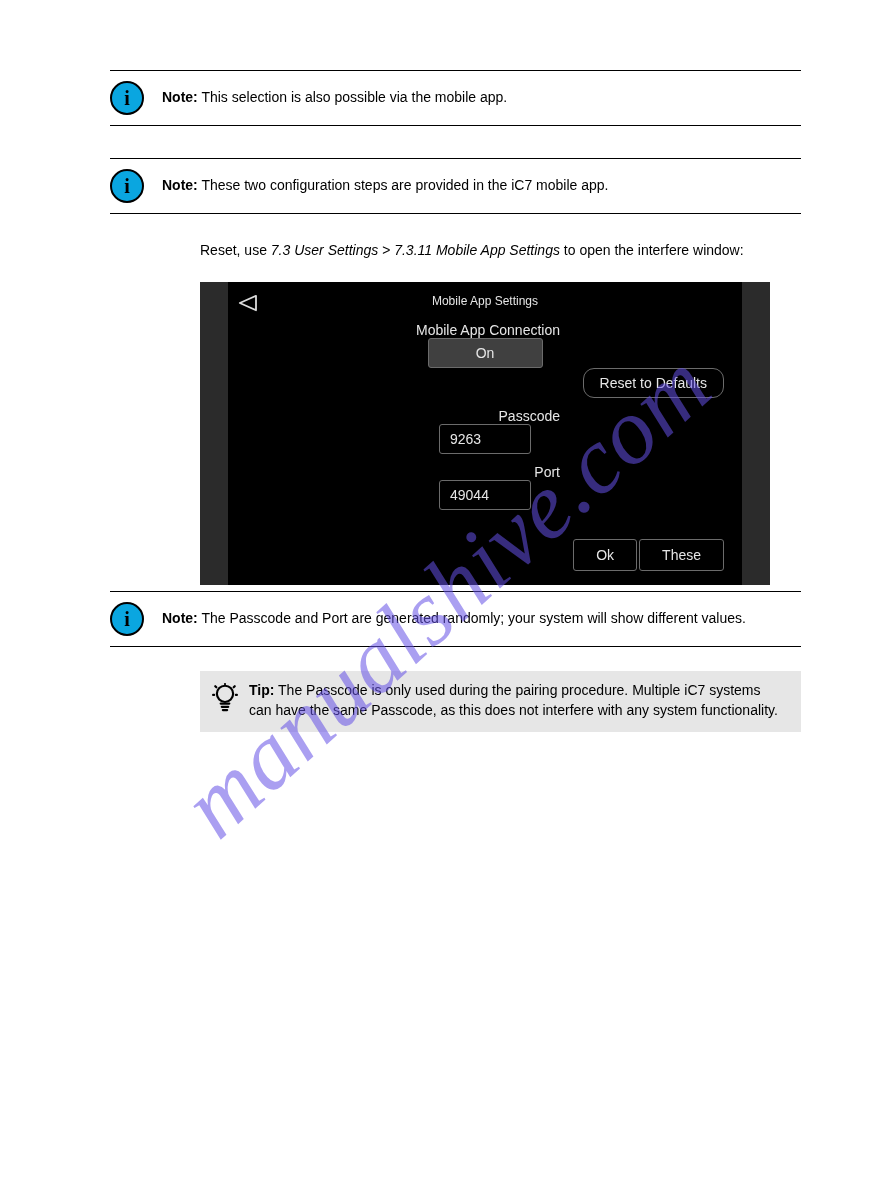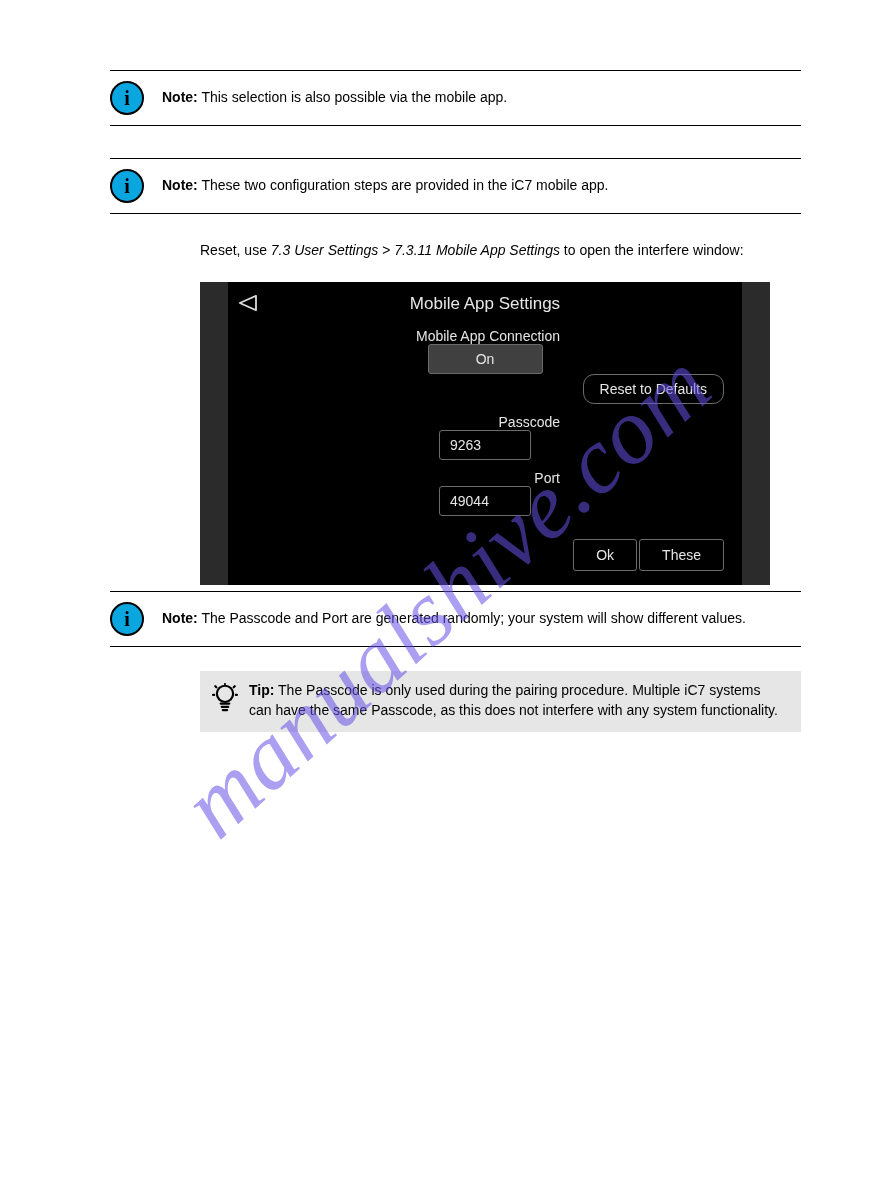--- a/index.html
+++ b/index.html
@@ -75,21 +75,21 @@
   .scr-back {
     position: absolute;
     left: 8px;
     top: 12px;
     width: 22px;
     height: 18px;
   }
   .scr-back svg { width: 100%; height: 100%; }
   .scr-title {
     text-align: center;
-    font-size: 17px;
+    font-size: 12px;
     padding-bottom: 14px;
     color: #e6e6e6;
   }
   .scr-row {
     display: flex;
     align-items: center;
     margin-bottom: 10px;
     flex-direction: column;
   }
   .scr-label {

